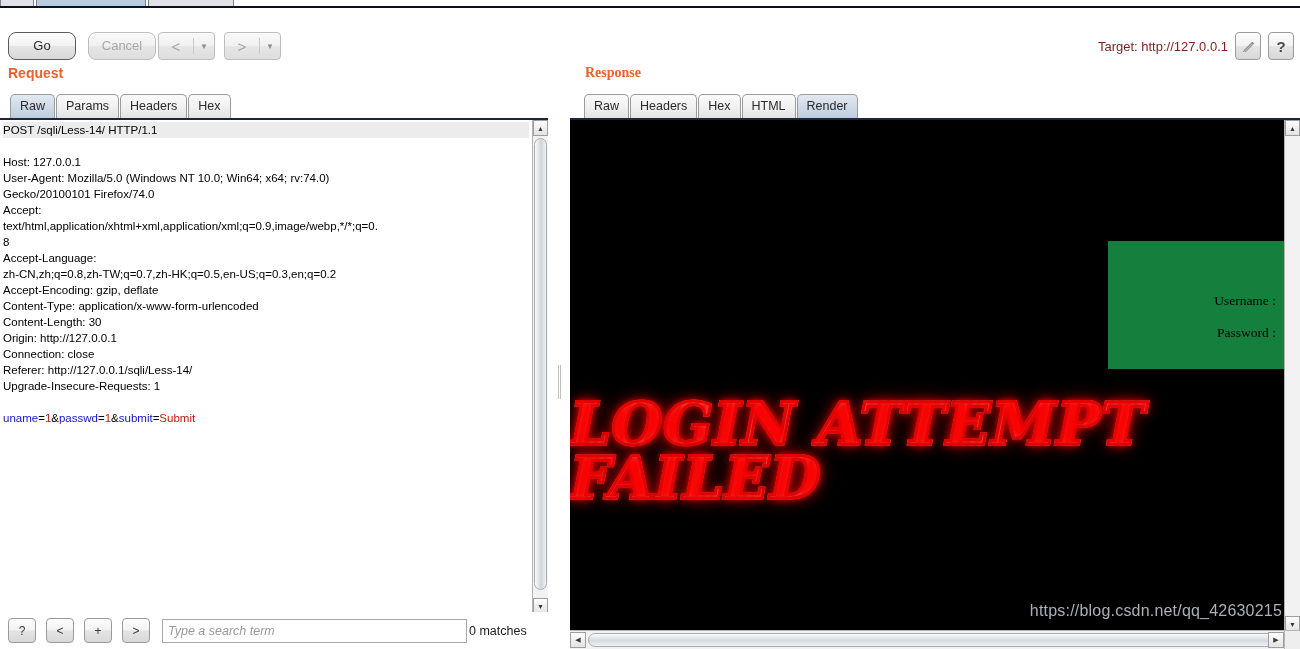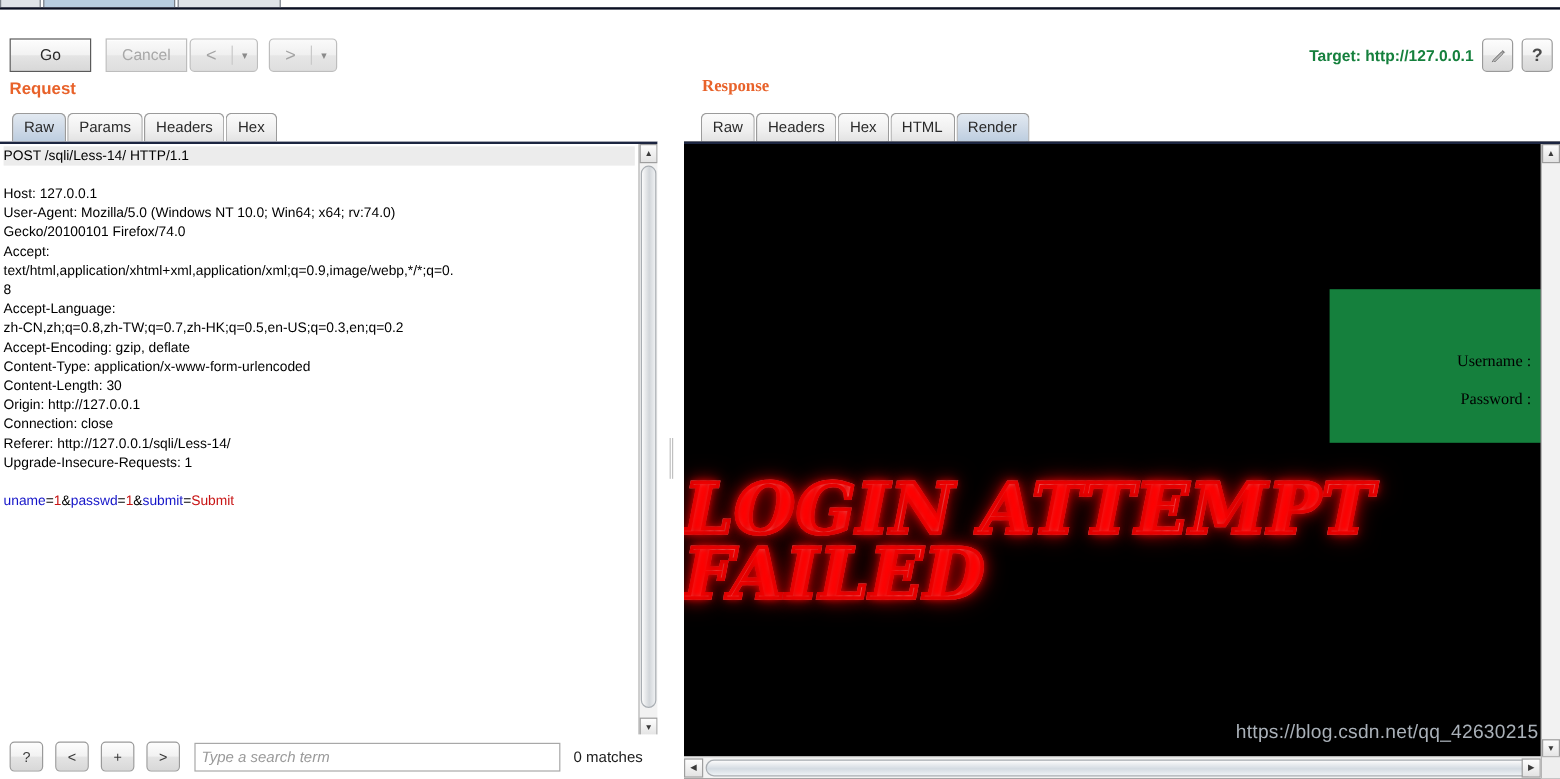--- a/index.html
+++ b/index.html
@@ -41,21 +41,21 @@
     width: 1300px; height: 50px;
     background: #ffffff;
   }
   .btn {
     position: absolute;
     font-family: "Liberation Sans", sans-serif;
     font-size: 13px;
     color: #2a2a2a;
     background: linear-gradient(to bottom, #fdfdfd 0%, #f2f2f2 48%, #e4e4e4 52%, #d8d8d8 100%);
     border: 1px solid #9a9a9a;
-    border-radius: 0;
+    border-radius: 8px;
     text-align: center;
     cursor: pointer;
     box-shadow: inset 0 1px 0 rgba(255,255,255,.9);
   }
   .btn.disabled { color: #a8a8a8; border-color: #bdbdbd;
     background: linear-gradient(to bottom, #fafafa 0%, #f0f0f0 48%, #e6e6e6 52%, #dedede 100%); }
   .btn.dark { border-color: #5a5a5a; }
 
   #go-btn   { left: 8px;  top: 22px; width: 68px; height: 28px; line-height: 26px; }
   #cancel-btn { left: 88px; top: 22px; width: 68px; height: 28px; line-height: 26px; }
@@ -71,21 +71,21 @@
   .splitbtn .glyph { flex: 1; text-align: center; font-size: 15px; color: #a2a2a2; line-height: 1; }
   .splitbtn .divider { width: 1px; height: 16px; background: #c9c9c9; }
   .splitbtn .caret { width: 20px; text-align: center; font-size: 9px; color: #8a8a8a; }
 
   
   .target-wrap {
     position: absolute; right: 6px; top: 22px;
     display: flex; align-items: center; gap: 7px;
   }
   .target-label {
-    font-size: 13px; font-weight: bold; color: #15803d;
+    font-size: 13px; font-weight: normal; color: #7f1d1d;
     font-family: "Liberation Sans", sans-serif;
     white-space: nowrap;
   }
   .iconbtn {
     width: 26px; height: 28px;
     border: 1px solid #9a9a9a; border-radius: 4px;
     background: linear-gradient(to bottom, #fdfdfd 0%, #f2f2f2 48%, #e4e4e4 52%, #d8d8d8 100%);
     display: flex; align-items: center; justify-content: center;
     cursor: pointer;
   }
@@ -188,21 +188,21 @@
     border: 1px solid #a8a8a8;
     background: #ffffff;
     font-family: "Liberation Sans", sans-serif;
     font-size: 12.5px; font-style: italic;
     color: #9a9a9a;
     padding: 0 5px;
     margin-left: 2px;
   }
   #search-input::placeholder { color: #9a9a9a; font-style: italic; opacity: 1; }
   #match-count {
-    margin-left: 11px;
+    margin-left: 2px;
     font-size: 12.5px; color: #1a1a1a;
     font-family: "Liberation Sans", sans-serif;
     white-space: nowrap;
   }
 
   
   #splitter {
     position: absolute; left: 548px; top: 118px;
     width: 22px; height: 531px;
     background: #ffffff;

